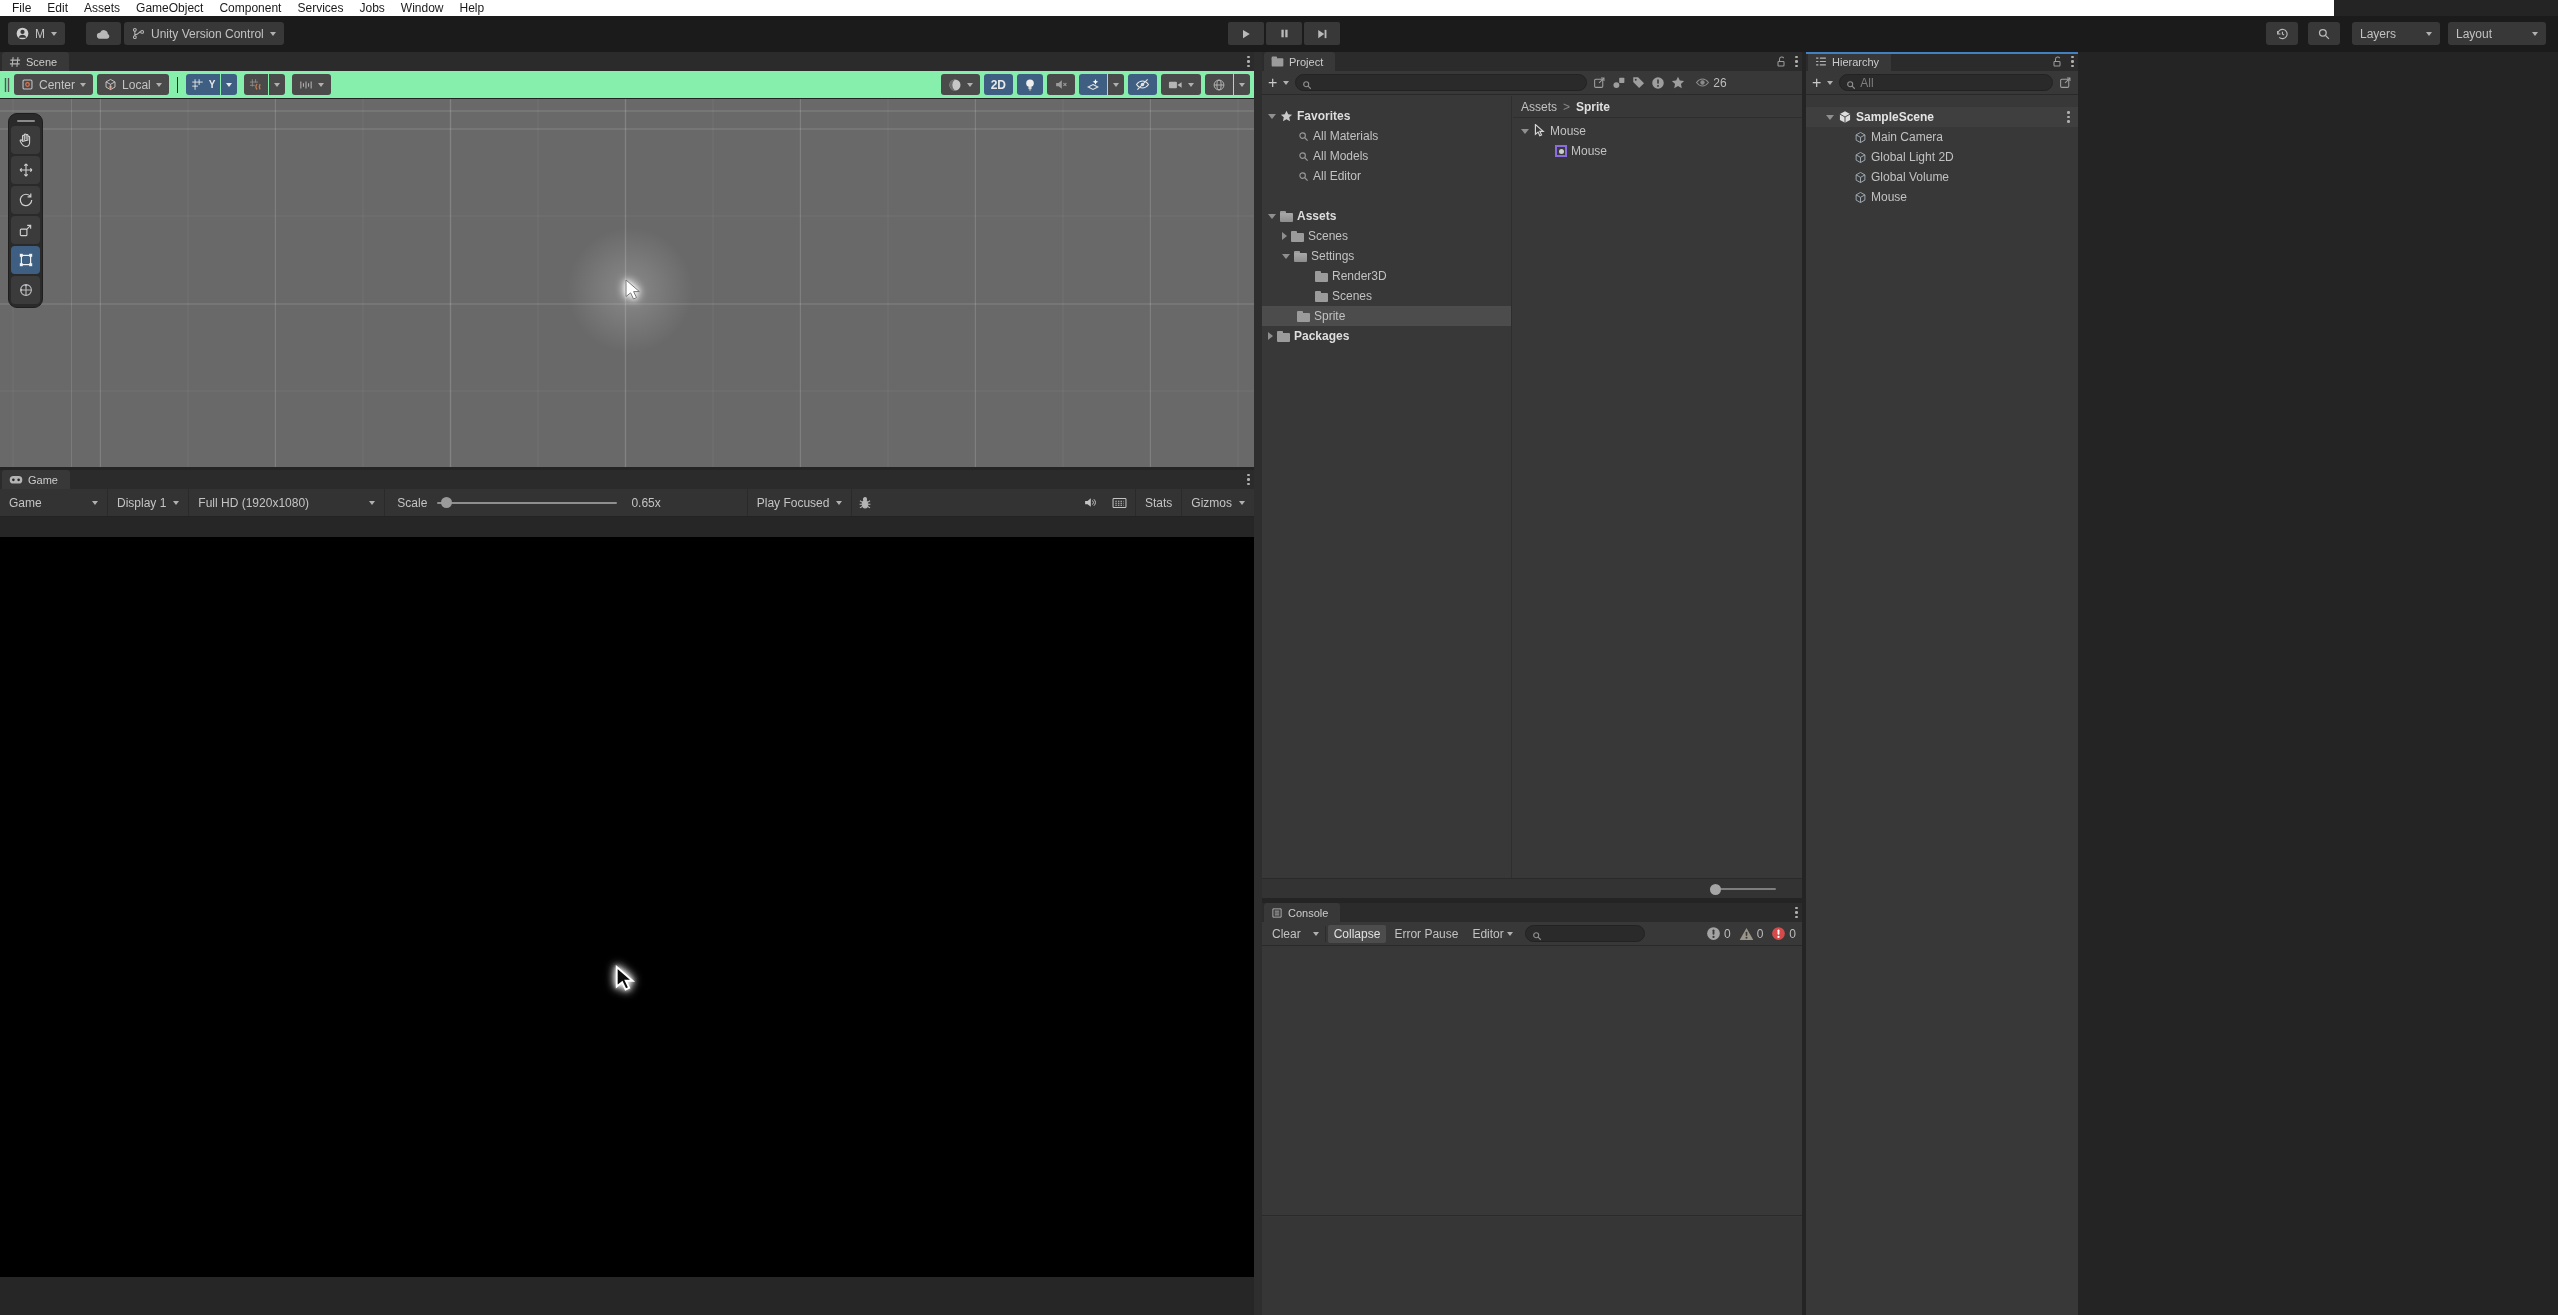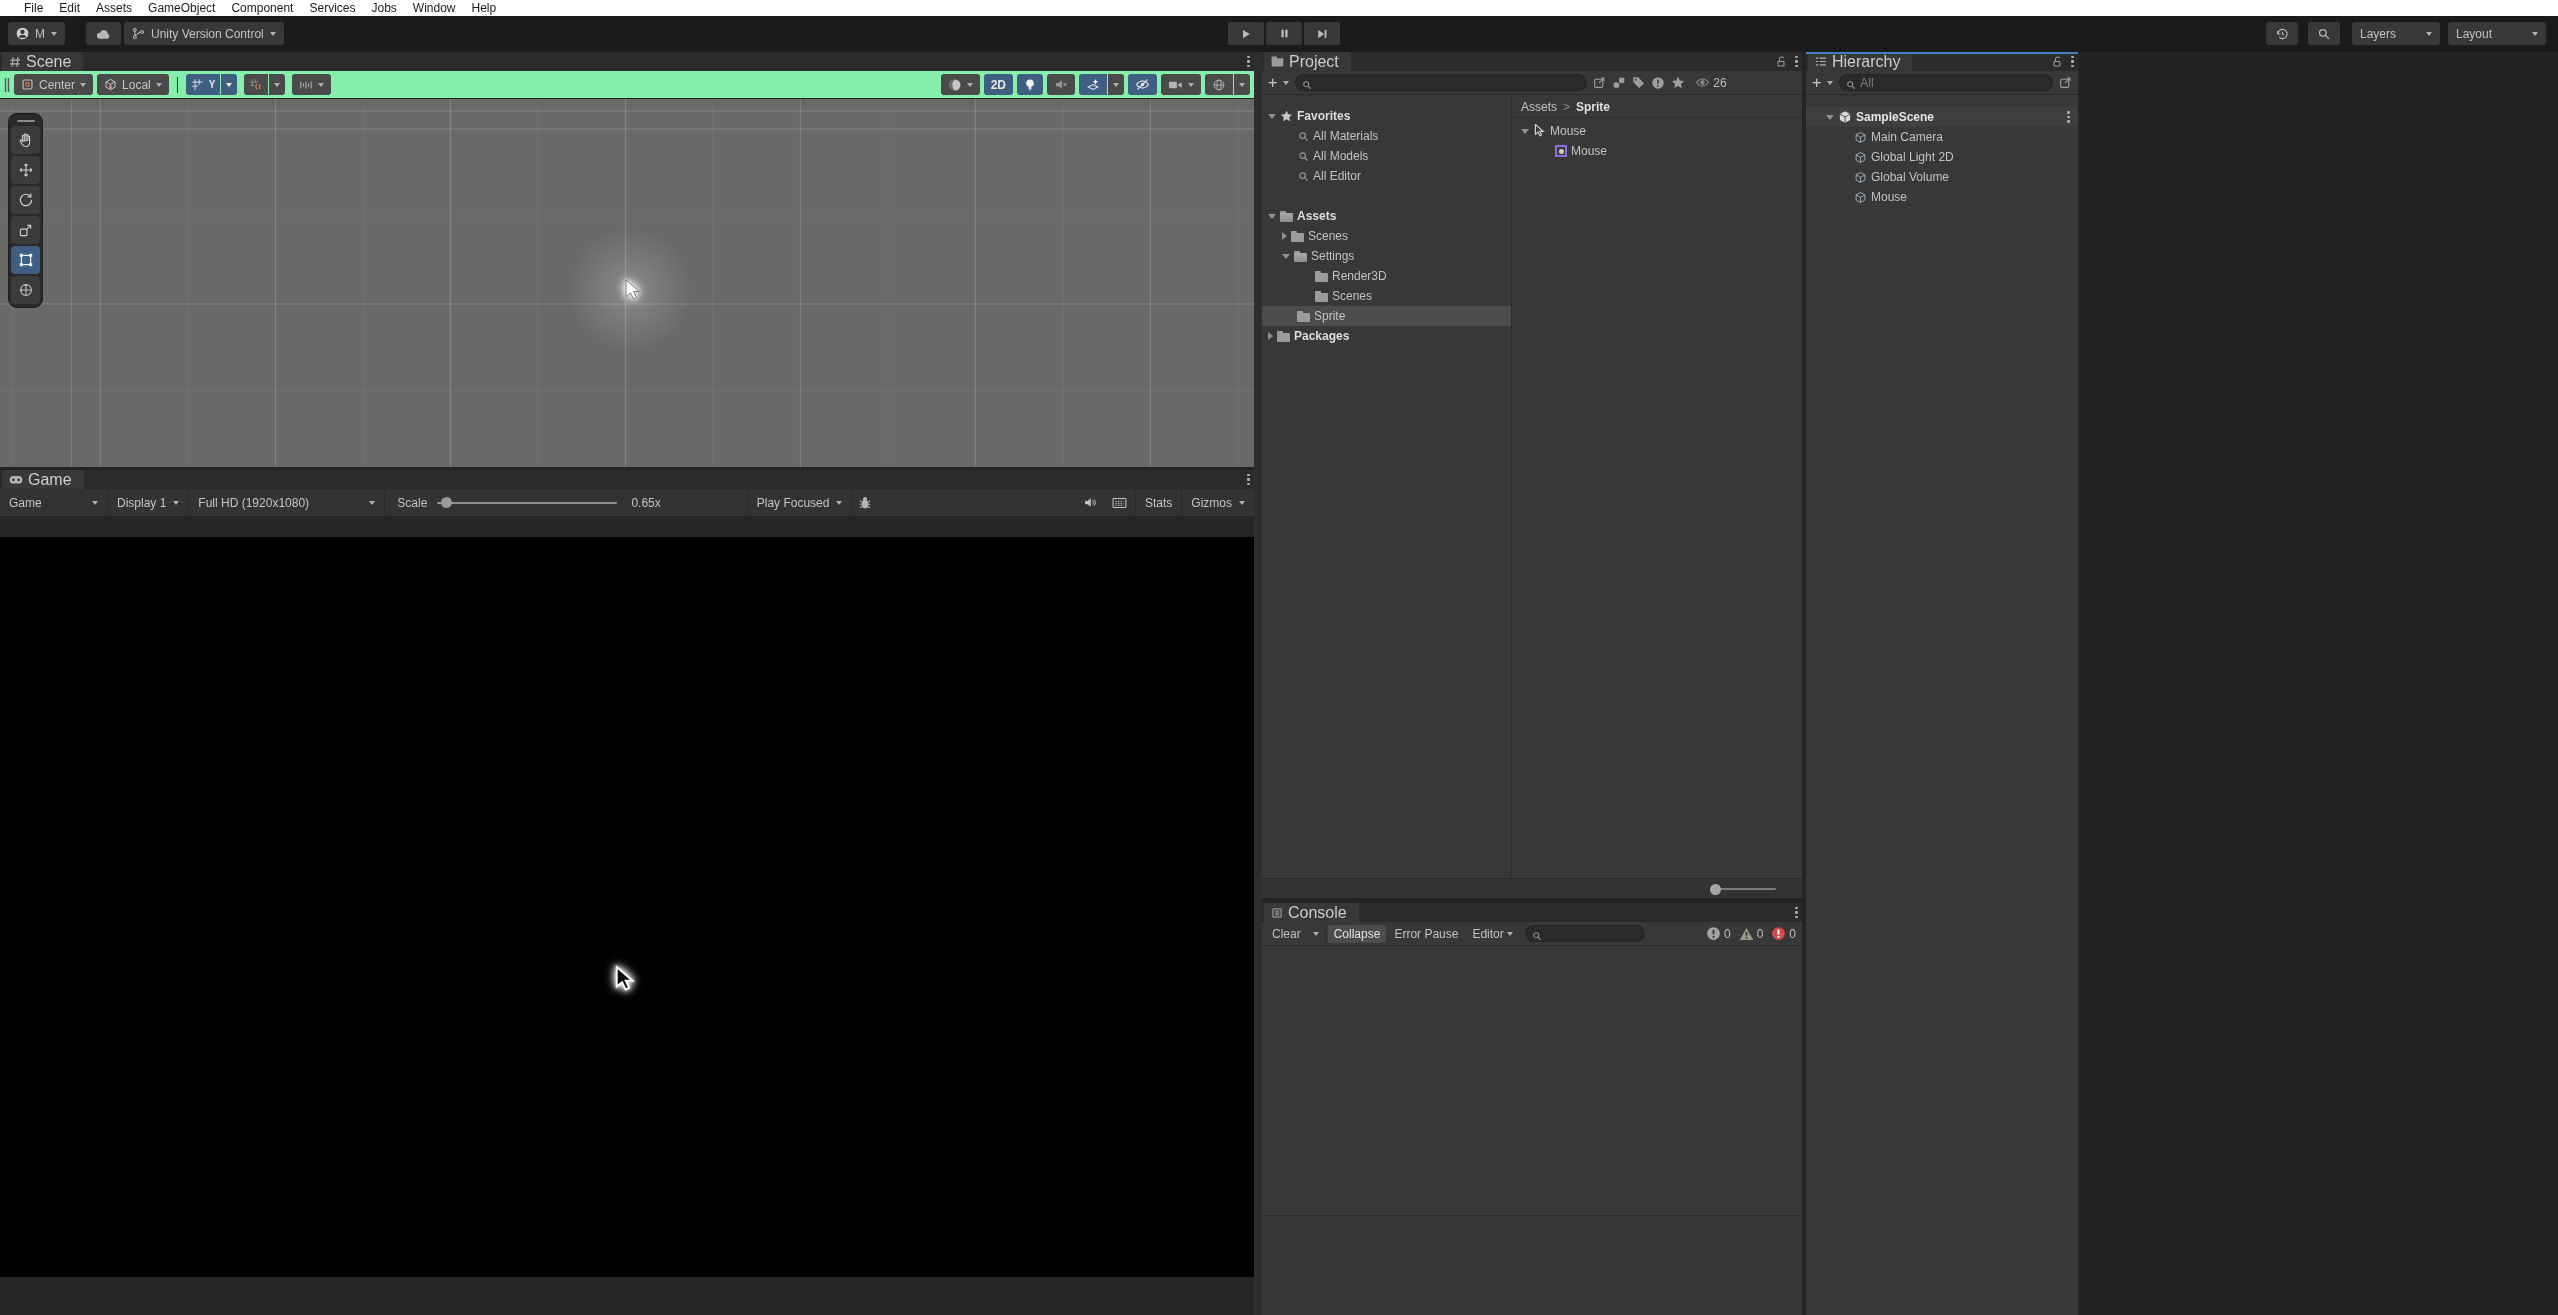--- a/index.html
+++ b/index.html
@@ -1,33 +1,33 @@
 <!DOCTYPE html>
 <html><head>
 <meta charset="utf-8">
 <style>
   html,body{margin:0;padding:0;background:#242424;}
   *{box-sizing:border-box;font-family:"Liberation Sans",sans-serif;-webkit-font-smoothing:antialiased;}
   .root{position:relative;width:2558px;height:1315px;background:#242424;overflow:hidden;color:#c6c6c6;font-size:12px;}
 
   
-  .menubar{position:absolute;left:0;top:0;width:2558px;height:16px;background:#ffffff;display:flex;align-items:center;padding-left:16px;gap:0;}
+  .menubar{position:absolute;left:0;top:0;width:2334px;height:16px;background:#ffffff;display:flex;align-items:center;padding-left:4px;gap:0;}
   .menubar .mi{color:#1a1a1a;font-size:12px;padding:0 8px;line-height:16px;cursor:default;}
 
   
   .toolbar{position:absolute;left:0;top:16px;width:2558px;height:36px;background:#1b1b1b;}
   .chip{position:absolute;top:6px;height:23px;background:#383838;border-radius:3px;display:flex;align-items:center;gap:6px;padding:0 8px;color:#c2c2c2;font-size:12px;}
   .caret{width:0;height:0;border-left:3.5px solid transparent;border-right:3.5px solid transparent;border-top:4.5px solid #b0b0b0;display:inline-block;}
   .playgrp{position:absolute;left:1228px;top:6px;display:flex;gap:2px;}
   .pbtn{width:36px;height:23px;background:#383838;border-radius:2px;display:flex;align-items:center;justify-content:center;}
 
   
   .panel{position:absolute;background:#383838;overflow:hidden;}
   .tabbar{position:absolute;left:0;top:0;right:0;height:19px;background:#2b2b2b;display:flex;align-items:stretch;}
-  .tab{background:#383838;display:flex;align-items:center;gap:5px;padding:0 12px 0 7px;font-size:16px;color:#cccccc;border-radius:3px 3px 0 0;margin-left:2px;}
+  .tab{background:#383838;display:flex;align-items:center;gap:5px;padding:0 12px 0 7px;font-size:11px;color:#cccccc;border-radius:3px 3px 0 0;margin-left:2px;}
   .tab-right{position:absolute;right:4px;top:0;height:19px;display:flex;align-items:center;gap:8px;}
   .ptoolbar{position:absolute;left:0;right:0;height:24px;background:#383838;border-bottom:1px solid #292929;display:flex;align-items:center;font-size:12px;}
   .field{background:#2a2a2a;border:1px solid #222;border-radius:9px;height:17px;display:flex;align-items:flex-end;gap:4px;padding:0 6px;color:#8f8f8f;}
   .field input{background:transparent;border:none;outline:none;color:#cfcfcf;font-size:12px;width:100%;padding:0;}
   .field input::placeholder{color:#7d7d7d;}
   .row{height:20px;display:flex;align-items:center;gap:4px;white-space:nowrap;}
   .tri-d{width:0;height:0;border-left:4px solid transparent;border-right:4px solid transparent;border-top:5px solid #8f8f8f;display:inline-block;flex:none;}
   .tri-r{width:0;height:0;border-top:4px solid transparent;border-bottom:4px solid transparent;border-left:5px solid #8f8f8f;display:inline-block;flex:none;}
   .spacer{flex:1;}
   .ibtn{display:flex;align-items:center;justify-content:center;}

